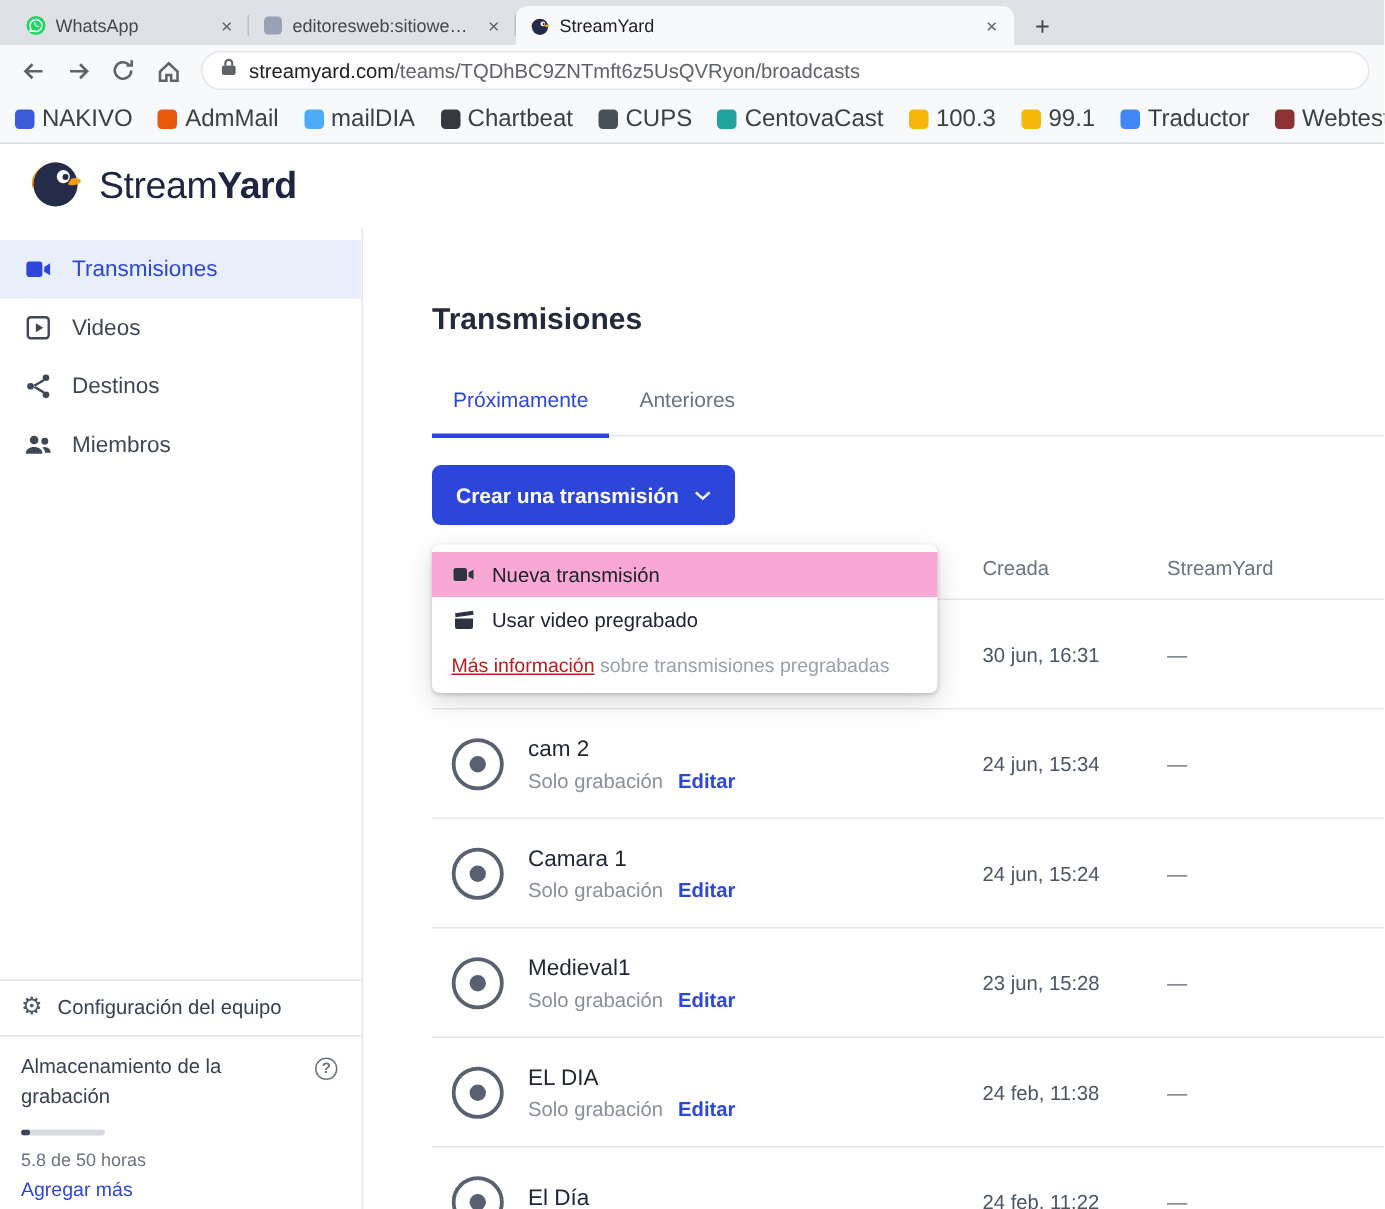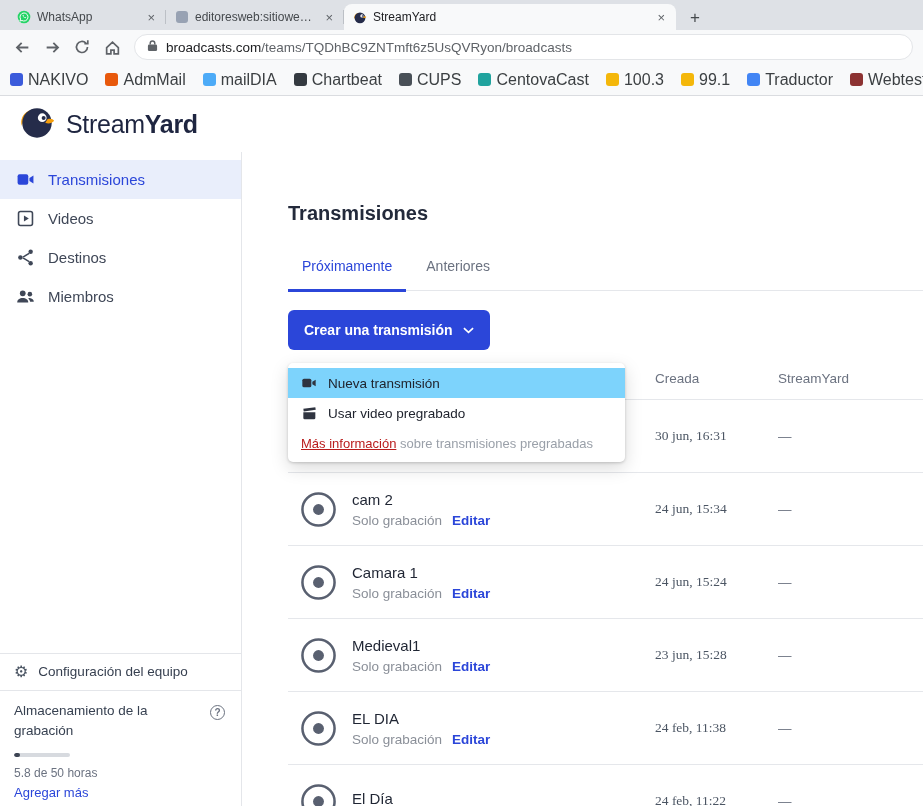--- a/index.html
+++ b/index.html
@@ -81,29 +81,29 @@
 
   .table { margin-top:8px; }
   .t-grid { display:grid; grid-template-columns:52px 303px 123px 1fr; align-items:center; padding-left:12px; }
   .t-header { height:42px; border-bottom:1px solid #e5e7eb; color:#6b7280; font-size:13.5px; }
   .t-row { height:73px; border-bottom:1px solid #e5e7eb; }
   .rec { display:flex; align-items:center; }
   .rec svg { width:37px; height:37px; }
   .t-title { font-size:15px; color:#1f2533; }
   .t-sub { margin-top:5px; font-size:13.5px; color:#8a8f98; display:flex; gap:10px; }
   .edit-link { color:#2b46d9; font-weight:600; text-decoration:none; cursor:pointer; }
-  .t-created { font-size:13.5px; color:#4b5563;font-family:Liberation Serif, serif; }
+  .t-created { font-size:13.5px; color:#4b5563; }
   .t-sched { font-size:13.5px; color:#6b7280; }
 
   .dropdown { position:absolute; left:46px; top:211px; width:337px; background:#fff; border-radius:5px;
               box-shadow:0 1px 3px rgba(0,0,0,.18), 0 6px 18px rgba(0,0,0,.15);
               padding:5px 0 2px; z-index:5; }
   .dd-item { height:30px; display:flex; align-items:center; gap:11px; padding:0 13px;
              font-size:13.5px; color:#20242e; cursor:pointer; }
-  .dd-item.highlight { background:#7dd3fc; }
+  .dd-item.highlight { background:#f9a8d4; }
   .dd-item svg { width:16px; height:16px; color:#2f3440; flex:0 0 auto; }
   .dd-footer { padding:8px 13px 9px; font-size:13px; color:#9aa0a9; white-space:nowrap; }
   .dd-footer .link { color:#b91c1c; text-decoration:underline; cursor:pointer; }
 </style>
 </head>
 <body>
 
 <div class="screen">
 
   <div class="tabstrip">
@@ -163,21 +163,21 @@
           <path d="M2.5 8.2 8 3l5.5 5.2V14h-4v-3.6h-3V14h-4z" fill="none" stroke="#5f6368" stroke-width="1.6"></path>
         </svg>
     </span>
     <div class="omnibox">
       <span>
         <svg viewBox="0 0 12 14" width="11" height="13">
             <rect x="1" y="6" width="10" height="7" rx="1.5" fill="#5f6368"></rect>
             <path d="M3.5 6V4.5a2.5 2.5 0 0 1 5 0V6" stroke="#5f6368" stroke-width="1.6" fill="none"></path>
           </svg>
       </span>
-      <span class="url"><span class="domain">broadcasts.com</span><span class="path">/teams/TQDhBC9ZNTmft6z5UsQVRyon/broadcasts</span></span>
+      <span class="url"><span class="domain">streamyard.com</span><span class="path">/teams/TQDhBC9ZNTmft6z5UsQVRyon/broadcasts</span></span>
     </div>
   </div>
 
   <div class="bookmarks">
     <span class="bm">
         <span class="bm-ico" style="background: rgb(59, 91, 219);"></span>
         <span>NAKIVO</span>
       </span>
     <span class="bm">
         <span class="bm-ico" style="background: rgb(232, 89, 12);"></span>

